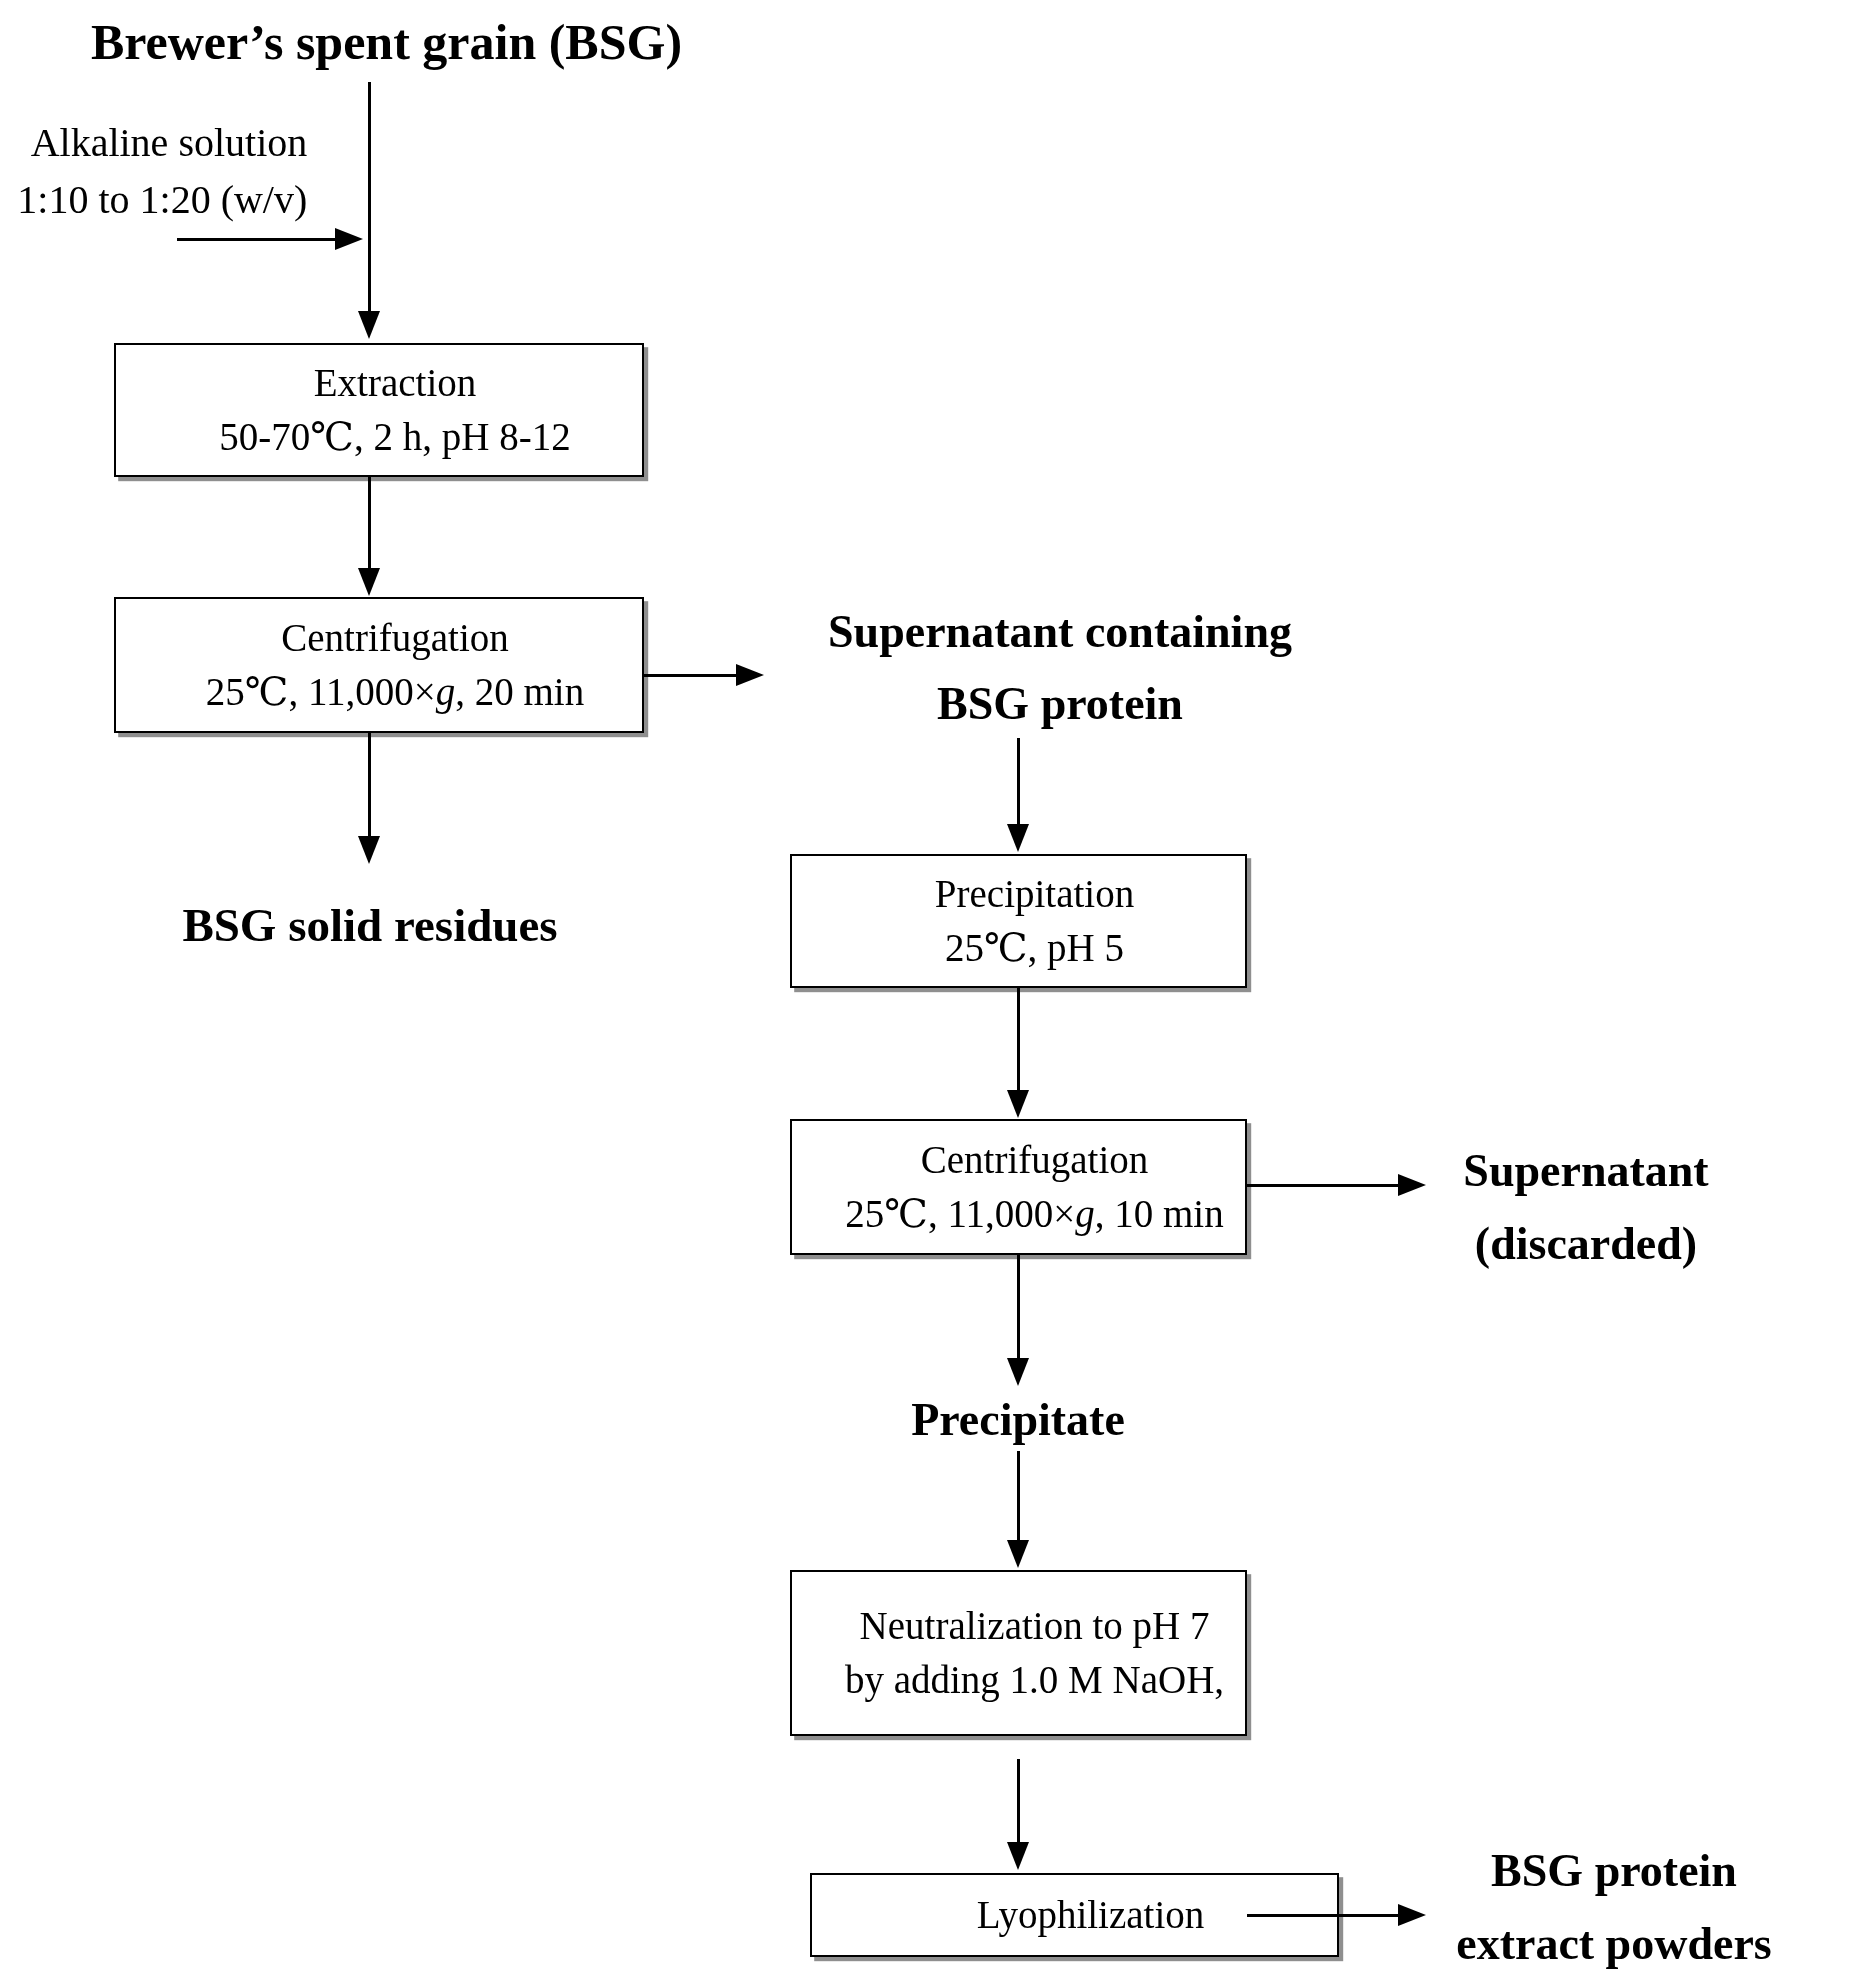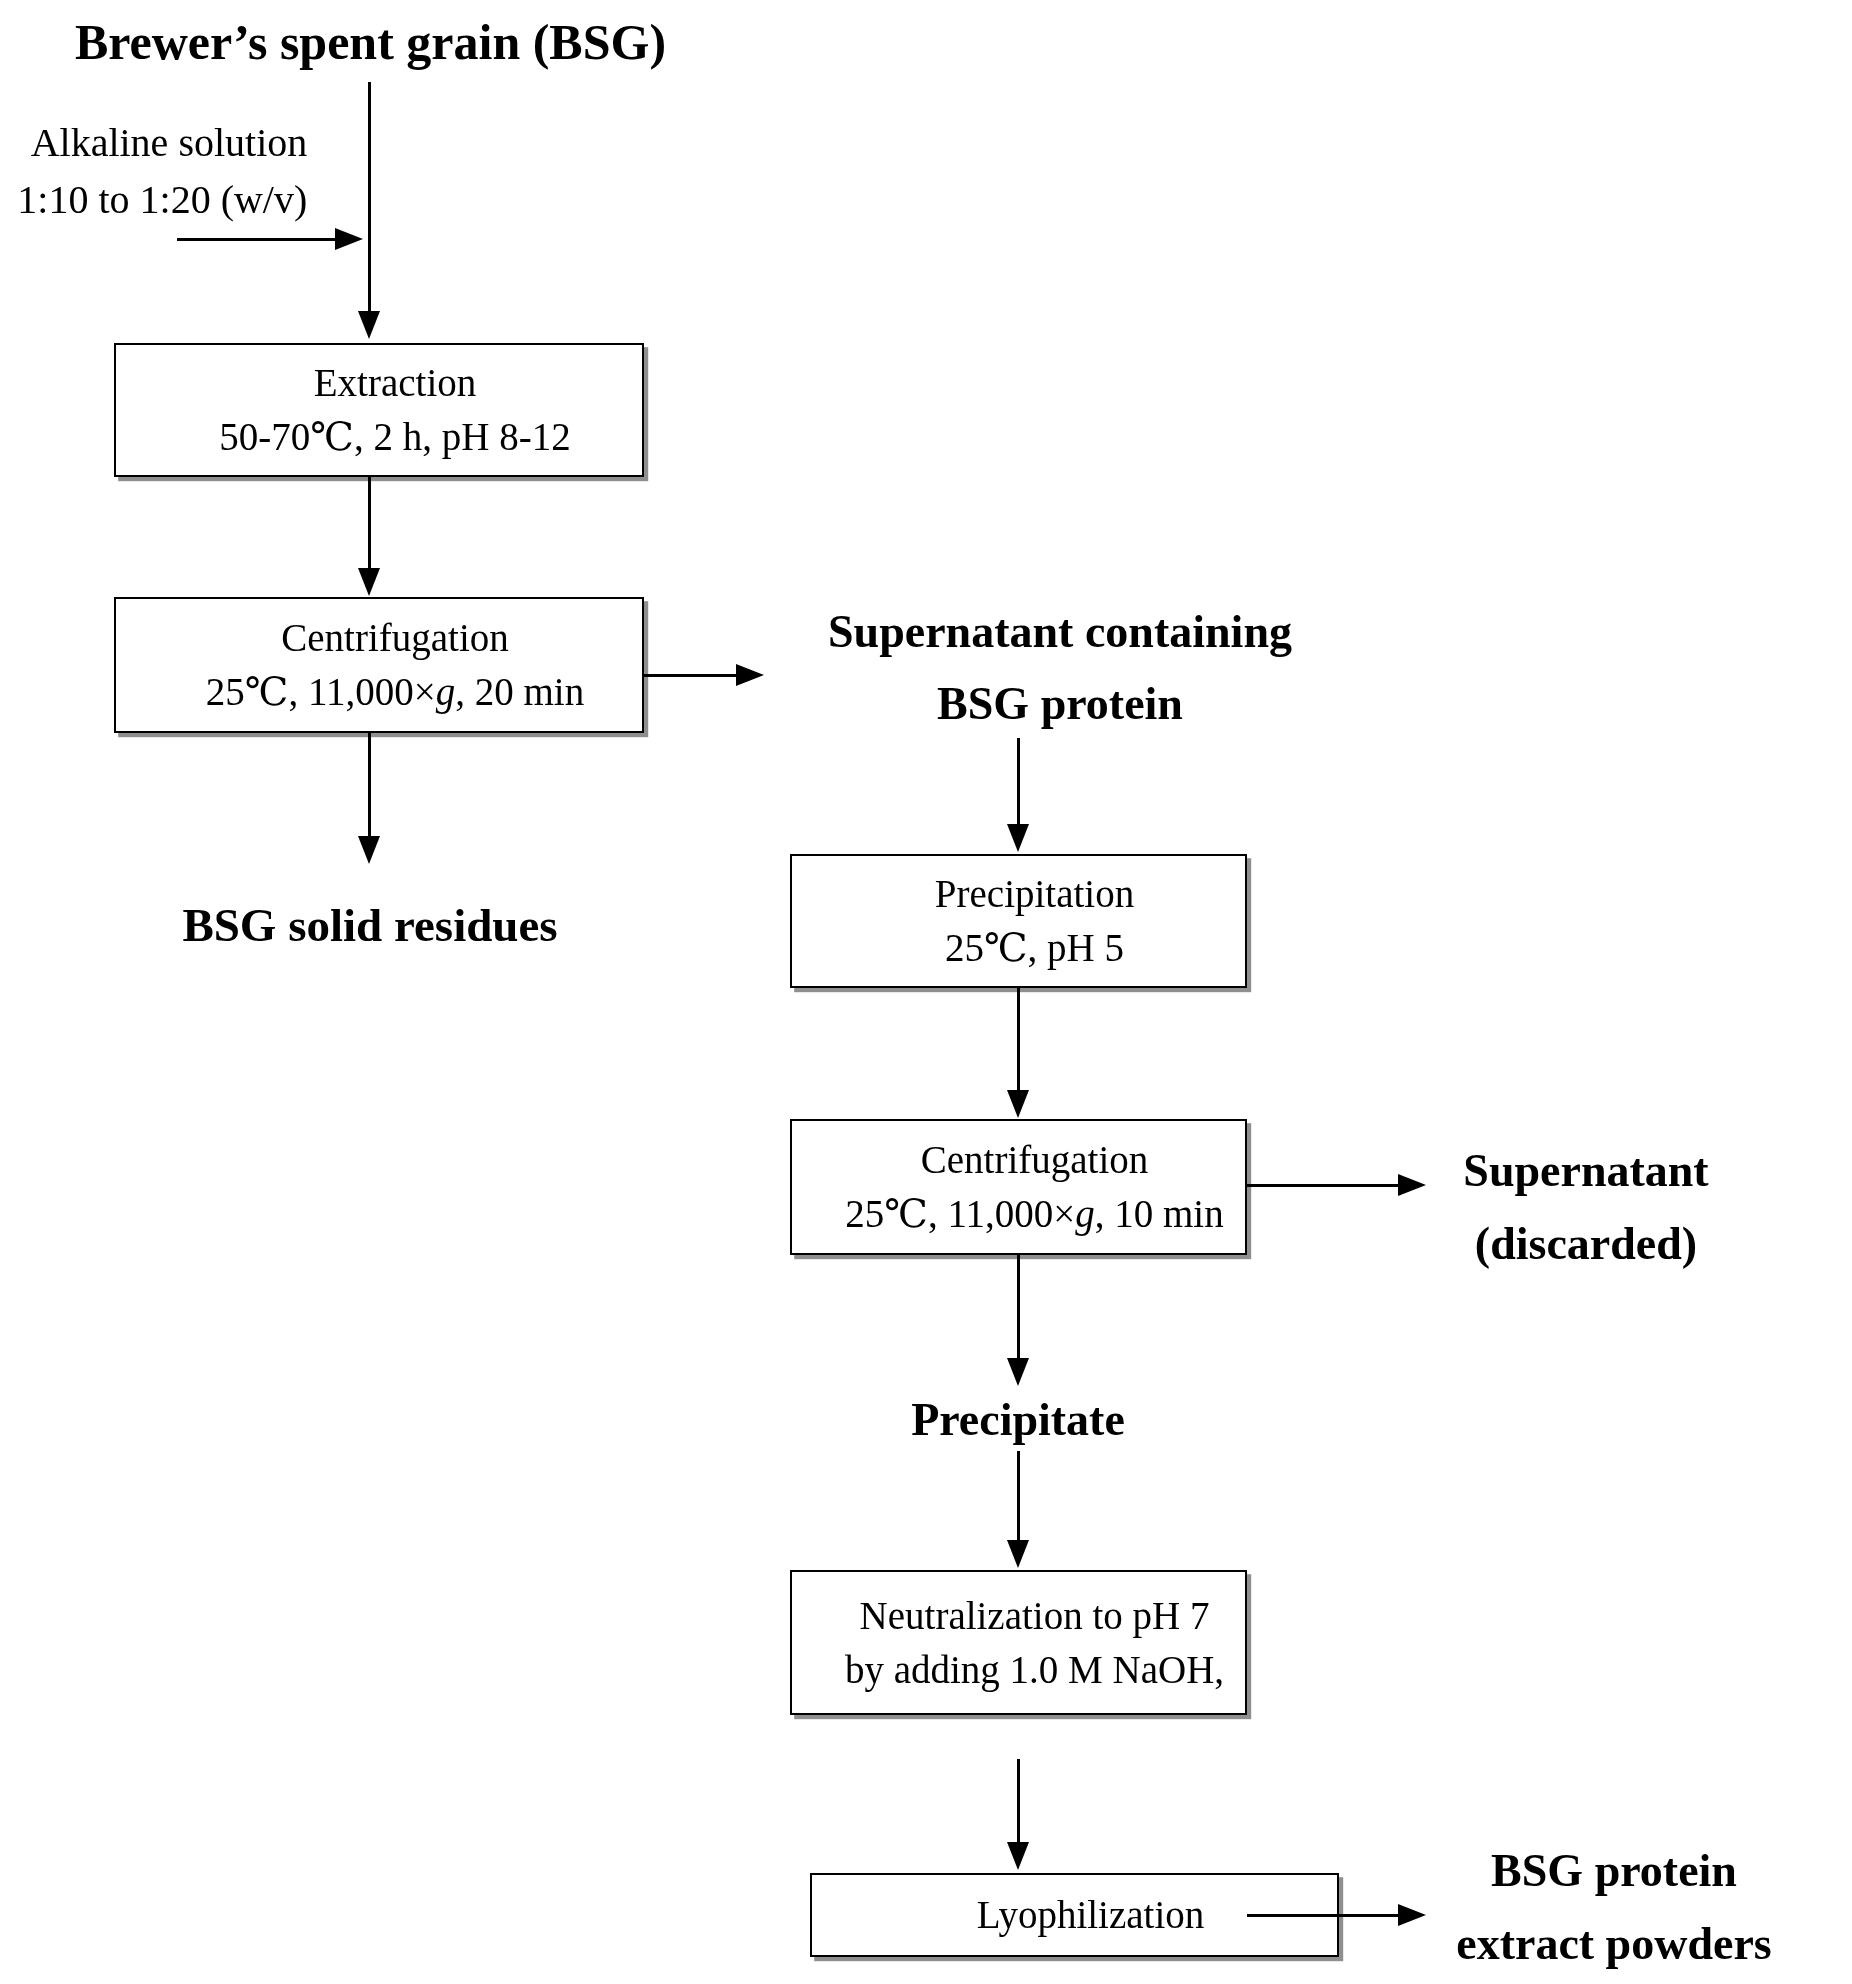--- a/index.html
+++ b/index.html
@@ -47,21 +47,21 @@
     border-bottom:11px solid transparent;
     border-left:28px solid #000;
     margin-left:-0.7px;
   }
 </style>
 </head>
 <body>
 
 <div id="canvas">
 
-  <div class="label-bold" style="left:0px; top:12.5px; width:741px; font-size:50px; white-space:nowrap;">Brewer’s spent grain (BSG)</div>
+  <div class="label-bold" style="left:0px; top:12.5px; width:741px; font-size:50px; white-space:nowrap;padding-left:16px;">Brewer’s spent grain (BSG)</div>
 
   <div class="arrow-v" style="left:368px; top:82px; height:230px;"></div>
 
   <div class="label" style="left:17.3px; top:114px; font-size:40px; line-height:57px; white-space:nowrap;">
     <div>Alkaline solution</div>
     <div>1:10 to 1:20 (w/v)</div>
   </div>
 
   <div class="arrow-h" style="left:177px; top:238px; width:159px;"></div>
 
@@ -108,21 +108,21 @@
     <div>Supernatant</div>
     <div>(discarded)</div>
   </div>
 
   <div class="arrow-v" style="left:1017px; top:1255px; height:104px;"></div>
 
   <div class="label-bold" style="left:810px; top:1393px; width:416px; font-size:46px; white-space:nowrap;">Precipitate</div>
 
   <div class="arrow-v" style="left:1017px; top:1451px; height:90px;"></div>
 
-  <div class="box" style="left:790px; top:1570px; width:457px; height:145px;">
+  <div class="box" style="left:790px; top:1570px; width:457px; height:166px;">
     <div class="box-line">Neutralization to pH 7</div>
     <div class="box-line">by adding 1.0 M NaOH,</div>
   </div>
 
   <div class="arrow-v" style="left:1017px; top:1759px; height:84px;"></div>
 
   <div class="box" style="left:802px; top:1873px; width:529px; height:84px;margin-left:8px;">
     <div class="box-line">Lyophilization</div>
   </div>
 

